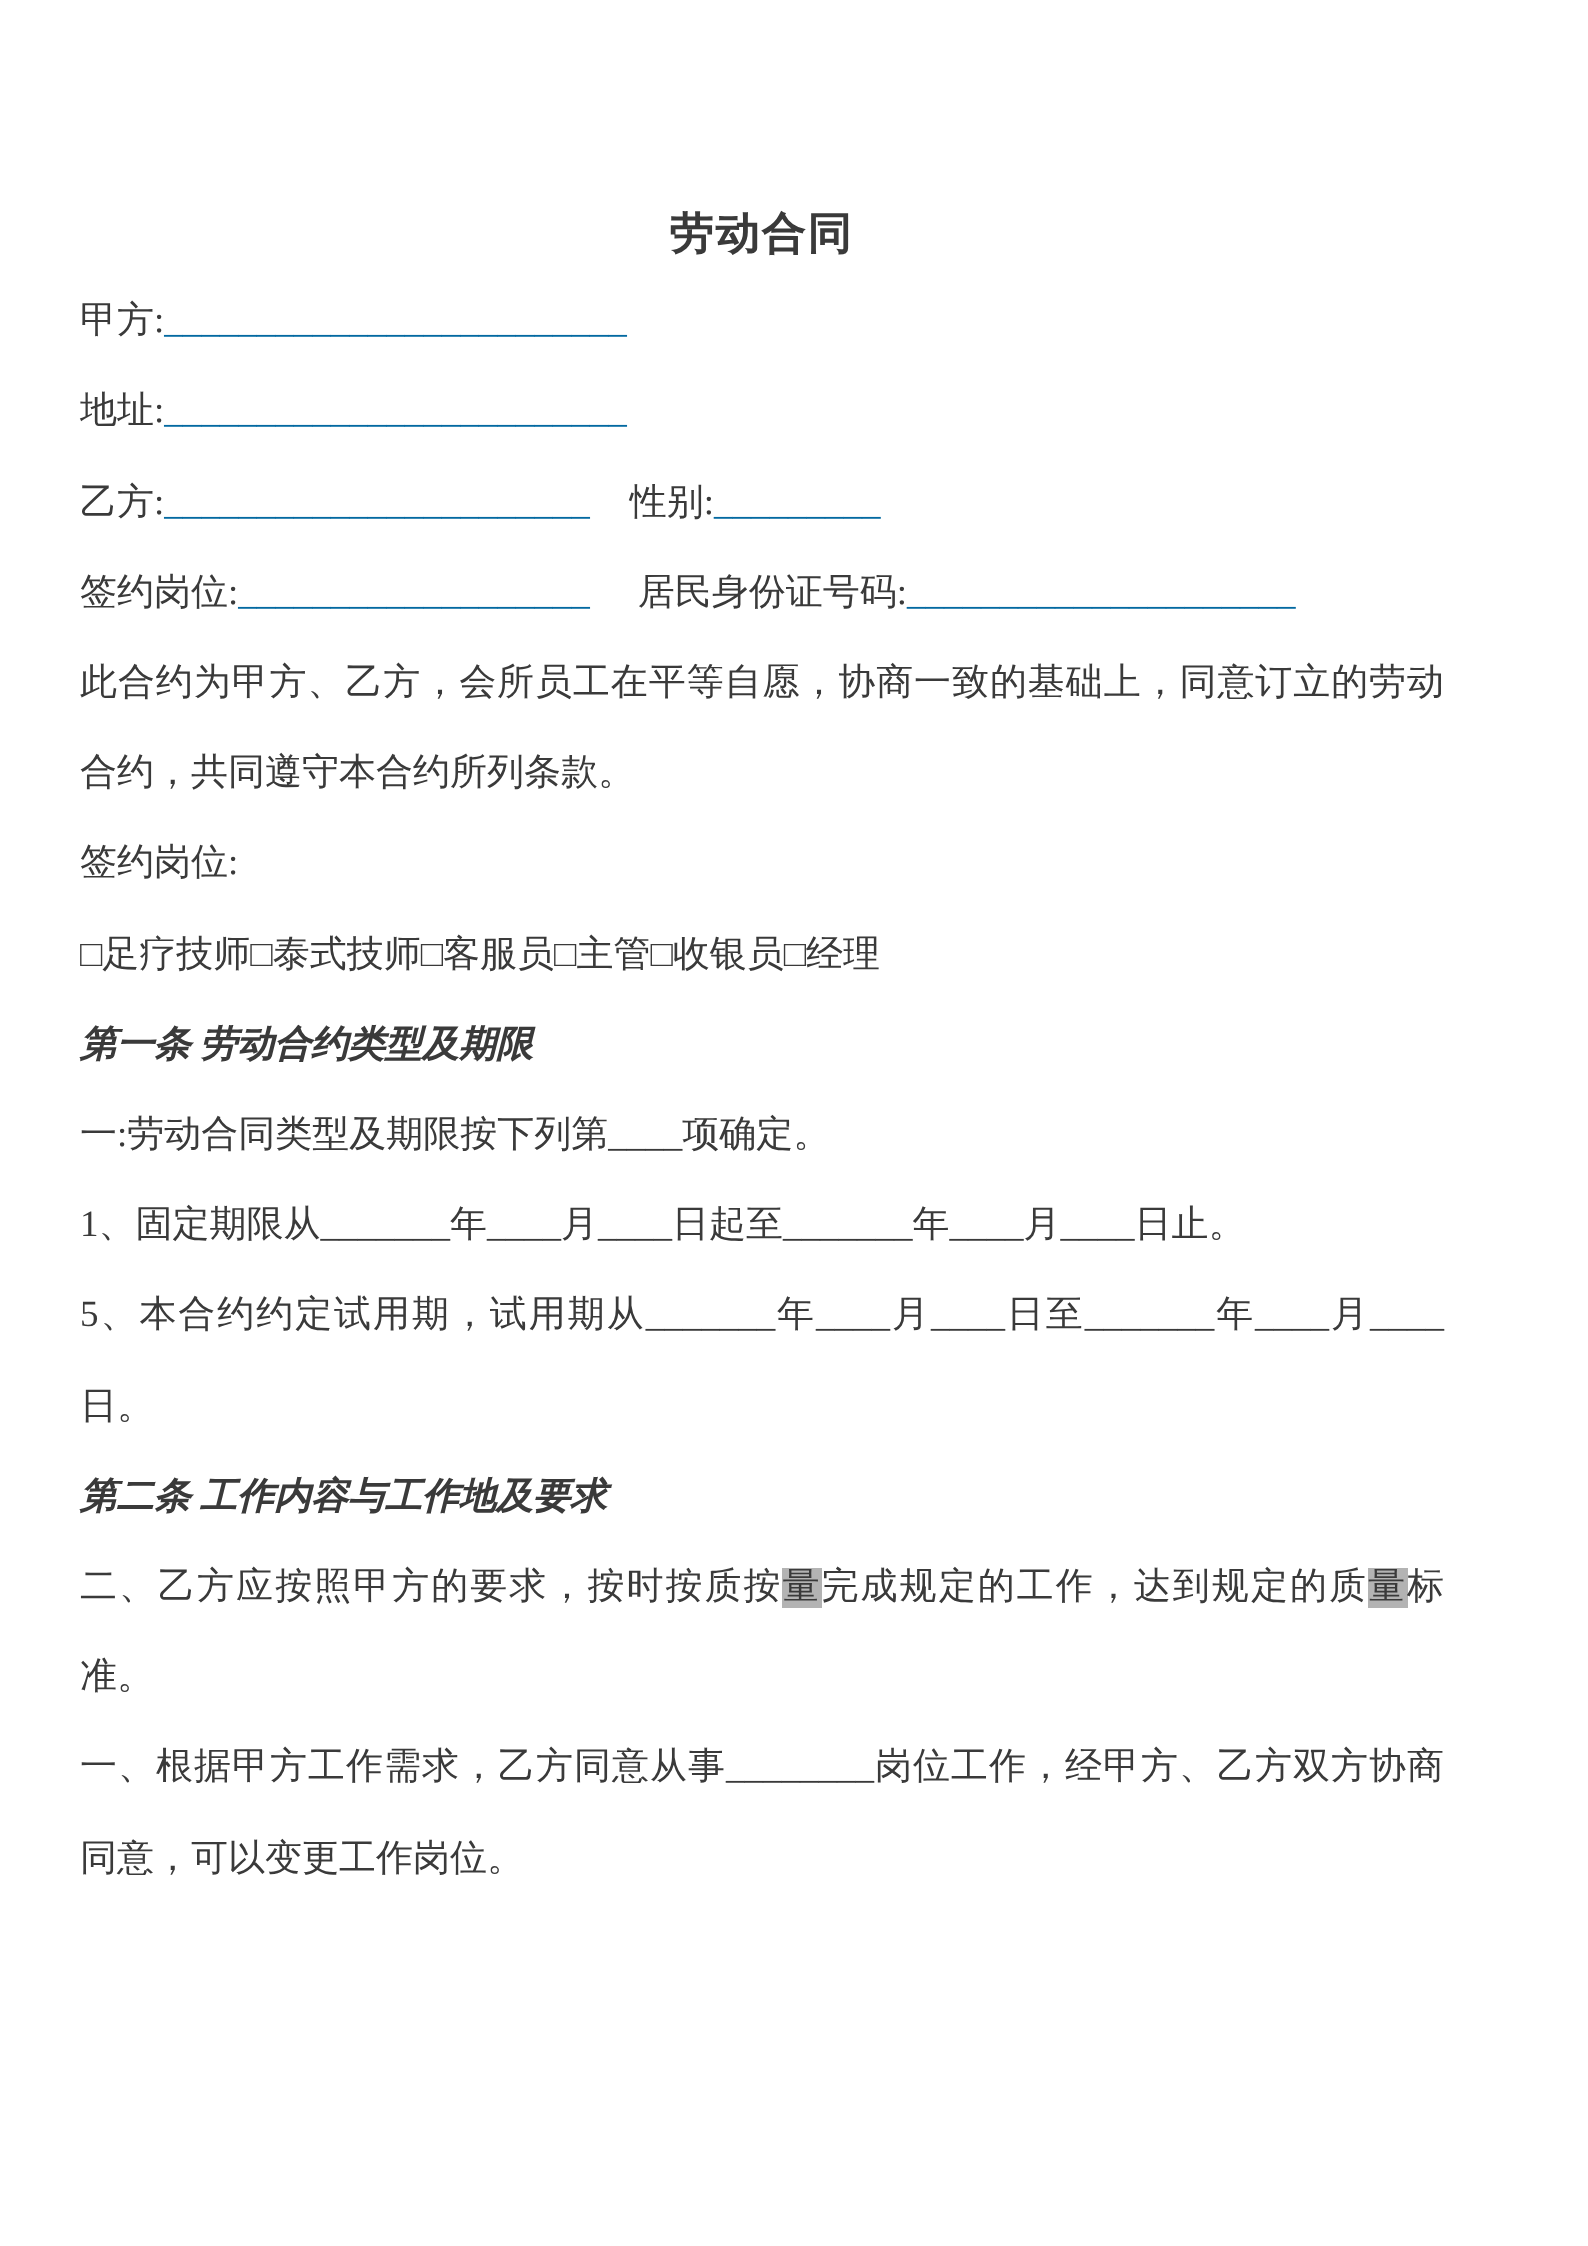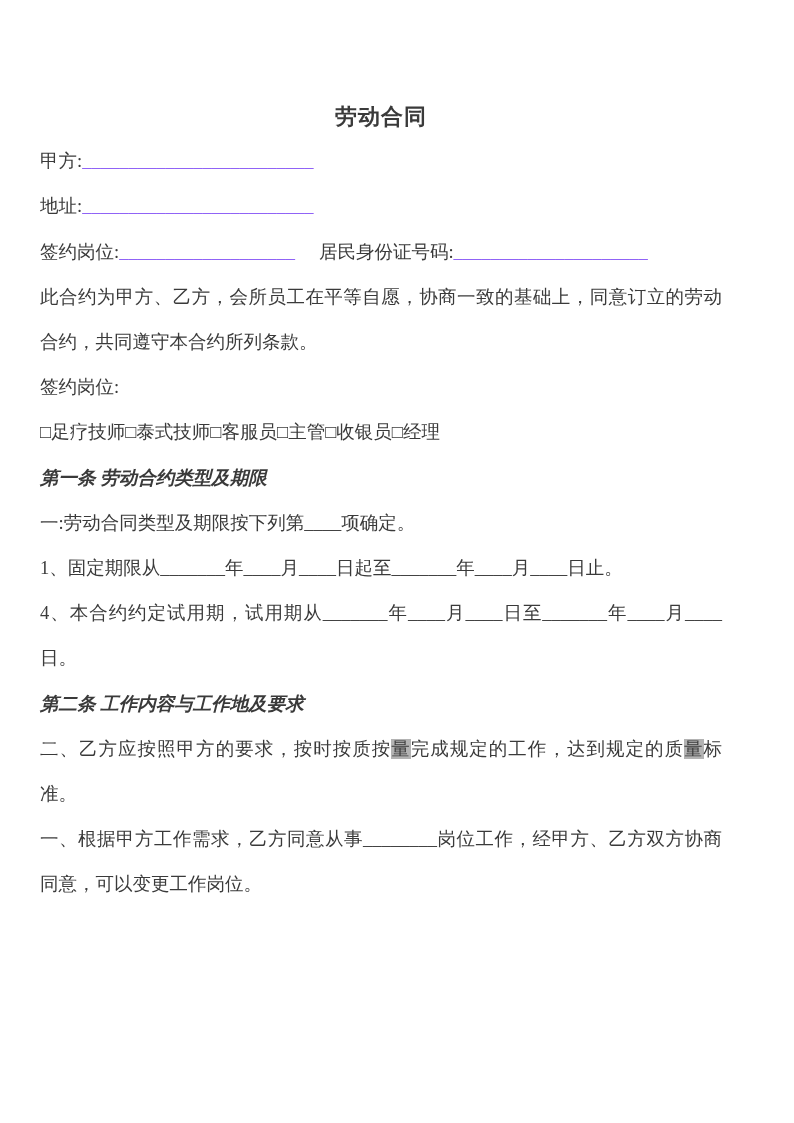--- a/index.html
+++ b/index.html
@@ -32,21 +32,21 @@
     margin: 0;
     line-height: 45.2px;
     text-align: justify;
     word-break: break-all;
   }
   .heading {
     font-weight: bold;
     font-style: italic;
   }
   .blank {
-    color: #8b5cf6;
+    color: #0369a1;
     letter-spacing: 0;
   }
   .gap {
     margin-left: 20px;
   }
   .gap-wide {
     margin-left: 24px;
     font-family: Liberation Serif, serif;
   }
   .hl {
@@ -57,37 +57,38 @@
 <body>
 
 <div class="page">
 
   <h1 class="doc-title">劳动合同</h1>
 
   <p class="line"><span>甲方:</span><span class="blank">_________________________</span></p>
 
   <p class="line"><span>地址:</span><span class="blank">_________________________</span></p>
 
+  <p class="line"><span>乙方:</span><span class="blank">_______________________</span><span class="gap">性别:</span><span class="blank">_________</span></p>
 
   <p class="line"><span>签约岗位:</span><span class="blank">___________________</span><span class="gap-wide">居民身份证号码:</span><span class="blank">_____________________</span></p>
 
   <p class="line">此合约为甲方、乙方，会所员工在平等自愿，协商一致的基础上，同意订立的劳动合约，共同遵守本合约所列条款。</p>
 
   <p class="line">签约岗位:</p>
 
   <p class="line">□足疗技师□泰式技师□客服员□主管□收银员□经理</p>
 
   <p class="line heading">第一条 劳动合约类型及期限</p>
 
   <p class="line">一:劳动合同类型及期限按下列第____项确定。</p>
 
   <p class="line">1、固定期限从_______年____月____日起至_______年____月____日止。</p>
 
 
-  <p class="line">4、本合约约定试用期，试用期从_______年____月____日至_______年____月____日。</p>
+  <p class="line">5、本合约约定试用期，试用期从_______年____月____日至_______年____月____日。</p>
 
   <p class="line heading">第二条 工作内容与工作地及要求</p>
 
   <p class="line"><span>二、乙方应按照甲方的要求，按时按质按</span><span class="hl">量</span><span>完成规定的工作，达到规定的质</span><span class="hl">量</span><span>标准。</span></p>
 
   <p class="line">一、根据甲方工作需求，乙方同意从事________岗位工作，经甲方、乙方双方协商同意，可以变更工作岗位。</p>
 
 </div>
 
 </body></html>

